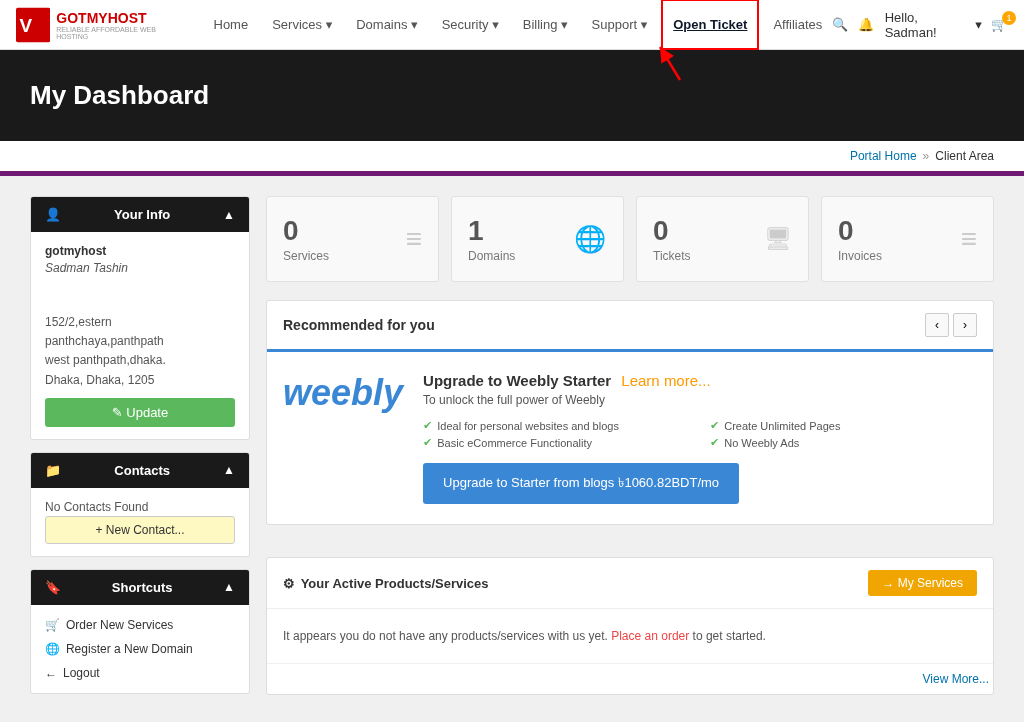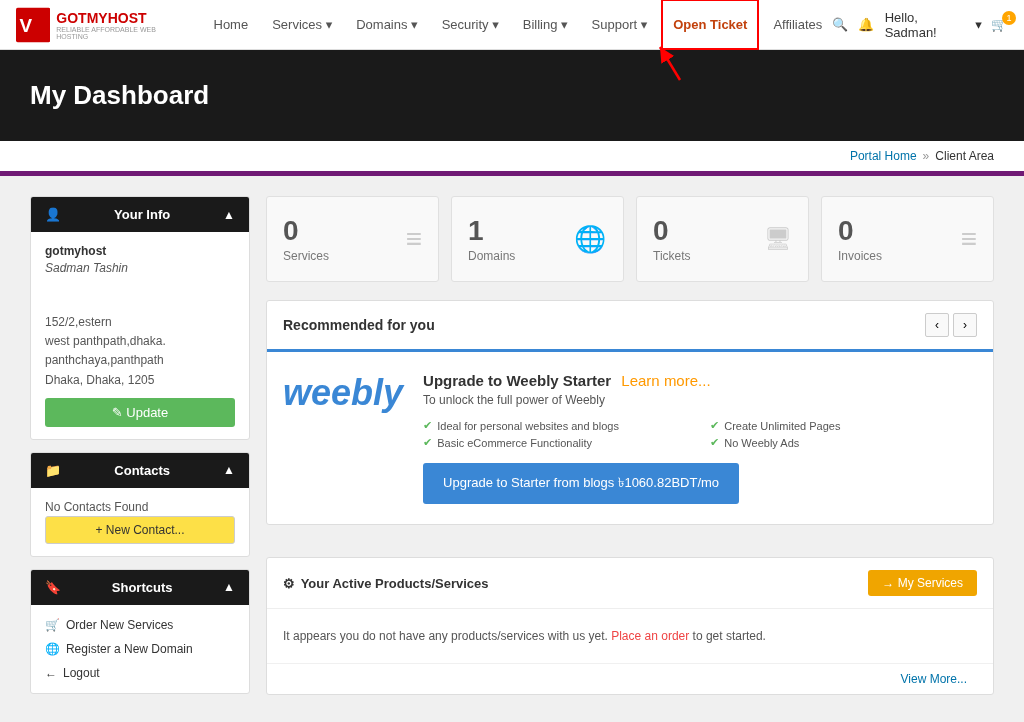--- a/index.html
+++ b/index.html
@@ -36,23 +36,24 @@
       cursor: pointer;
       font-size: 13px;
       color: #555;
       display: flex;
       align-items: center;
       gap: 3px;
       white-space: nowrap;
     }
     .nav-item.open-ticket {
       border: 2px solid red;
-      color: #c2410c;
+      color: #0f172a;
       font-weight: bold;
       padding: 16px 10px;
+      text-decoration: underline;
     }
     .nav-right {
       display: flex;
       align-items: center;
       gap: 10px;
       font-size: 13px;
     }
 
     
     .hero {
@@ -123,21 +124,21 @@
       gap: 5px;
     }
     .no-contacts { font-size: 12px; color: #555; margin-bottom: 8px; }
     .new-contact-btn {
       display: flex;
       align-items: center;
       justify-content: center;
       gap: 4px;
       border: 1px solid #ccc;
       padding: 6px;
-      background: #fde047;
+      background: #fef9c3;
       cursor: pointer;
       font-size: 12px;
       border-radius: 3px;
       color: #333;
       width: 100%;
     }
     .shortcut-list { list-style: none; padding: 8px 0; }
     .shortcut-list li {
       padding: 5px 14px;
       font-size: 12px;
@@ -259,21 +260,21 @@
       padding: 6px 14px;
       border-radius: 3px;
       cursor: pointer;
       font-size: 12px;
       display: flex;
       align-items: center;
       gap: 4px;
     }
     .ap-body { padding: 20px 16px; font-size: 12px; color: #555; }
     .ap-body a { color: #ef4444; text-decoration: none; }
-    .ap-footer { padding: 8px 26px; text-align: right; font-size: 12px; border-top: 1px solid #f0f0f0; }
+    .ap-footer { padding: 8px 4px; text-align: right; font-size: 12px; border-top: 1px solid #f0f0f0; }
     .ap-footer a { color: #0073aa; text-decoration: none; }
   </style>
 </head>
 <body>
 
 <div class="navbar">
   <div class="navbar-logo">
     <svg class="logo-icon" viewBox="0 0 40 40" xmlns="http://www.w3.org/2000/svg">
       <rect width="40" height="40" fill="#cc0000" rx="2"></rect>
       <text x="4" y="28" font-size="22" fill="white" font-weight="bold">V</text>
@@ -334,22 +335,22 @@
       <div class="sidebar-header">
         <span>👤</span>
         <span>Your Info</span>
         <span class="chevron">▲</span>
       </div>
       <div class="sidebar-body">
         <p style="font-weight:bold;margin-bottom:3px;">gotmyhost</p>
         <p class="italic" style="margin-bottom:6px;">Sadman Tashin</p>
         <div class="address">
           <div>152/2,estern</div>
+          <div>panthchaya,panthpath</div>
           <div>west panthpath,dhaka.</div>
-          <div>panthchaya,panthpath</div>
           <div>Dhaka, Dhaka, 1205</div>
         </div>
         <button class="update-btn">✎ Update</button>
       </div>
     </div>
 
     <div class="sidebar-section">
       <div class="sidebar-header">
         <span>📁</span>
         <span>Contacts</span>

